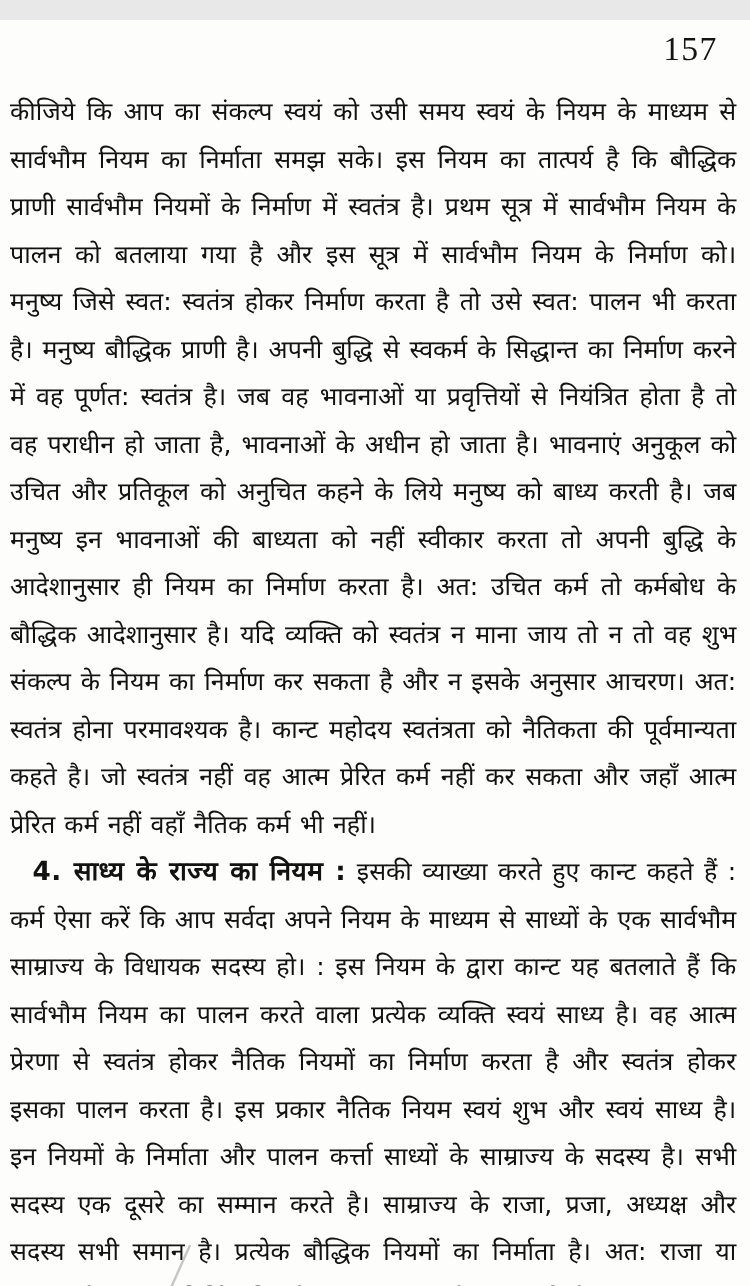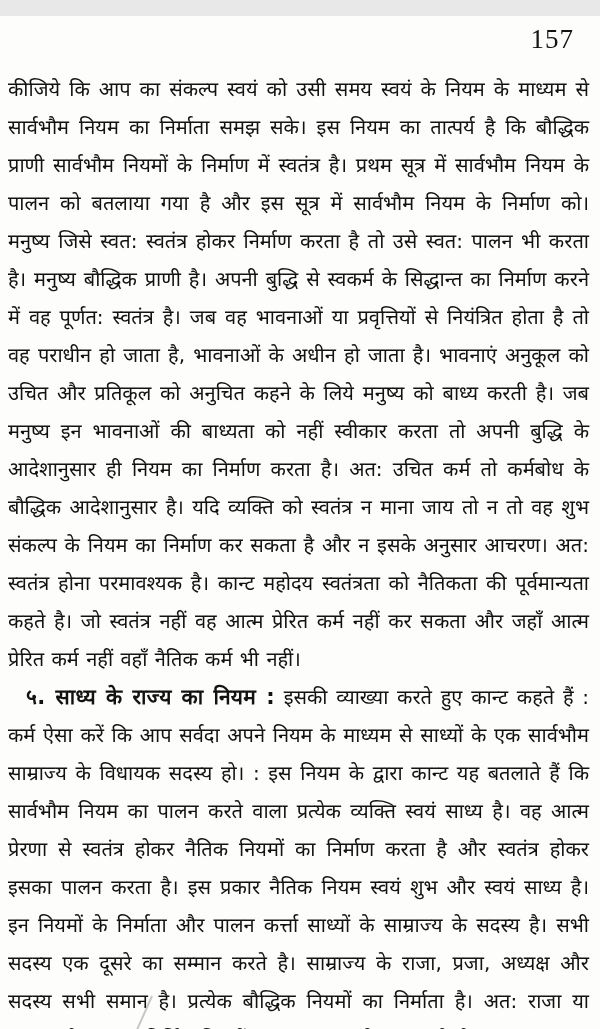--- a/index.html
+++ b/index.html
@@ -77,21 +77,21 @@
 
 <div class="page">
 
   <div class="page-number">157</div>
 
   <div class="text-block">
 
     <p class="para-1">कीजिये कि आप का संकल्प स्वयं को उसी समय स्वयं के नियम के माध्यम से सार्वभौम नियम का निर्माता समझ सके। इस नियम का तात्पर्य है कि बौद्धिक प्राणी सार्वभौम नियमों के निर्माण में स्वतंत्र है। प्रथम सूत्र में सार्वभौम नियम के पालन को बतलाया गया है और इस सूत्र में सार्वभौम नियम के निर्माण को। मनुष्य जिसे स्वत: स्वतंत्र होकर निर्माण करता है तो उसे स्वत: पालन भी करता है। मनुष्य बौद्धिक प्राणी है। अपनी बुद्धि से स्वकर्म के सिद्धान्त का निर्माण करने में वह पूर्णत: स्वतंत्र है। जब वह भावनाओं या प्रवृत्तियों से नियंत्रित होता है तो वह पराधीन हो जाता है, भावनाओं के अधीन हो जाता है। भावनाएं अनुकूल को उचित और प्रतिकूल को अनुचित कहने के लिये मनुष्य को  बाध्य करती है। जब मनुष्य इन भावनाओं की बाध्यता को नहीं स्वीकार करता तो अपनी बुद्धि के आदेशानुसार ही नियम का निर्माण करता है। अत: उचित कर्म तो कर्मबोध के बौद्धिक आदेशानुसार है। यदि व्यक्ति को स्वतंत्र न माना जाय तो न तो वह शुभ संकल्प के नियम का निर्माण कर सकता है और न इसके अनुसार आचरण। अत: स्वतंत्र होना परमावश्यक है। कान्ट महोदय स्वतंत्रता को नैतिकता की पूर्वमान्यता कहते है। जो स्वतंत्र नहीं वह आत्म प्रेरित कर्म नहीं कर सकता और जहाँ आत्म प्रेरित कर्म नहीं वहाँ नैतिक कर्म भी नहीं।</p>
 
     <p class="para-2">
-      <strong class="section-heading">५. साध्य के राज्य का नियम :</strong>
+      <strong class="section-heading">4. साध्य के राज्य का नियम :</strong>
       <span>इसकी व्याख्या करते हुए कान्ट कहते हैं : कर्म ऐसा करें कि आप सर्वदा अपने नियम के माध्यम से साध्यों के एक सार्वभौम साम्राज्य के विधायक सदस्य हो। : इस नियम के द्वारा कान्ट यह बतलाते हैं कि सार्वभौम नियम का पालन करते वाला प्रत्येक व्यक्ति स्वयं साध्य है। वह आत्म प्रेरणा से स्वतंत्र होकर नैतिक नियमों का निर्माण करता है और स्वतंत्र होकर इसका पालन करता है। इस प्रकार नैतिक नियम स्वयं शुभ और स्वयं साध्य है। इन नियमों के निर्माता और पालन कर्त्ता साध्यों के साम्राज्य के सदस्य है। सभी सदस्य एक दूसरे का सम्मान करते है। साम्राज्य के राजा, प्रजा, अध्यक्ष और सदस्य सभी समान है। प्रत्येक बौद्धिक नियमों का निर्माता है। अत: राजा या अध्यक्ष है, वह स्वनिर्मित नियमों का पालन करने वाला भी है, अत: प्रजा या सदस्य भी है। कर्म चेतना की उत्पत्ति व्यक्ति में होती है और वहीं इसके अनुसार कार्य करता है। व्यक्ति कहीं भी बाध्य नहीं, वह आत्म प्रेरित नियमानुसार कार्य करता है। आत्म प्रेरणा सभी में समान है। अत: राजा और प्रजा, अध्यक्ष और सदस्य में अधिक या कम शक्ति का प्रश्न नहीं। सभी समानत: निर्माता और पालनकर्त्ता है। कान्ट साध्यों के साम्राज्य का एक आदर्श प्रस्तुत करते हैं। उनके अनुसार आदर्श समाज का प्रत्येक व्यक्ति राजा और प्रजा दोनों है। परन्तु यह आदर्श है, यथार्थ नहीं। ऐसे आदर्श की स्थापना, असंभव सी लगती है, जिसमें सभी लोग राजा और प्रजा दोनों हों। परन्तु यथार्थ को आदर्श के अनुसार बनाने का प्रयास किया जा सकता है। पूर्ण समाज की स्थापना</span>
     </p>
 
   </div>
 
   <div class="pencil-mark"></div>
   <div class="pencil-dot"></div>
 
 </div>
 

